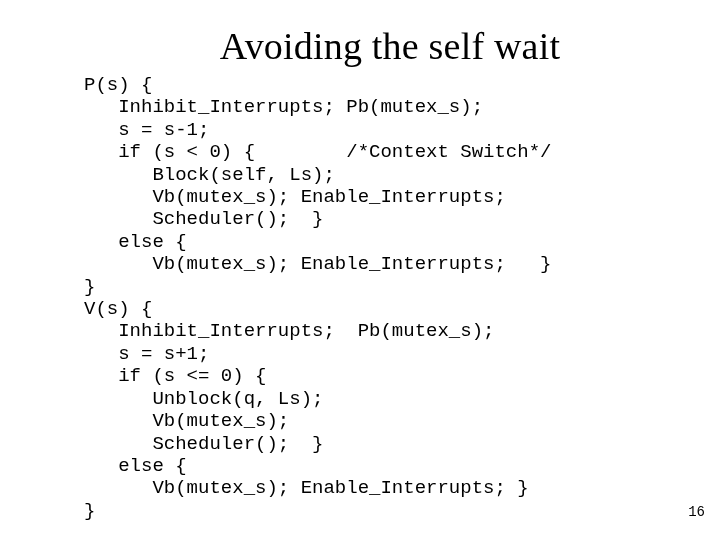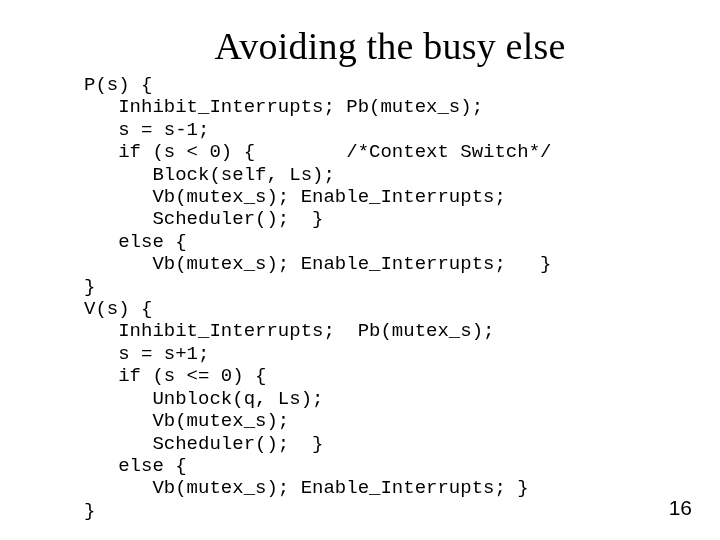--- a/index.html
+++ b/index.html
@@ -32,31 +32,31 @@
     font-family: "Courier New", Courier, monospace;
     font-size: 19px;
     font-weight: normal;
     white-space: pre;
     line-height: 1.18;
     margin: 0;
     padding-left: 36px;
   }
   .page-num {
     position: absolute;
-    right: 28px;
+    right: 15px;
     bottom: 20px;
-    font-family: Liberation Sans, sans-serif;
-    font-size: 21px;
+    font-family: Liberation Mono, monospace;
+    font-size: 14px;
   }
 </style>
 </head>
 <body>
 
 <div class="slide">
-  <h1 class="title">Avoiding the busy else</h1>
+  <h1 class="title">Avoiding the self wait</h1>
   <pre class="code">P(s) {
    Inhibit_Interrupts; Pb(mutex_s);
    s = s-1;
    if (s &lt; 0) {        /*Context Switch*/
       Block(self, Ls);
       Vb(mutex_s); Enable_Interrupts;
       Scheduler();  }
    else {
       Vb(mutex_s); Enable_Interrupts;   }
 }

